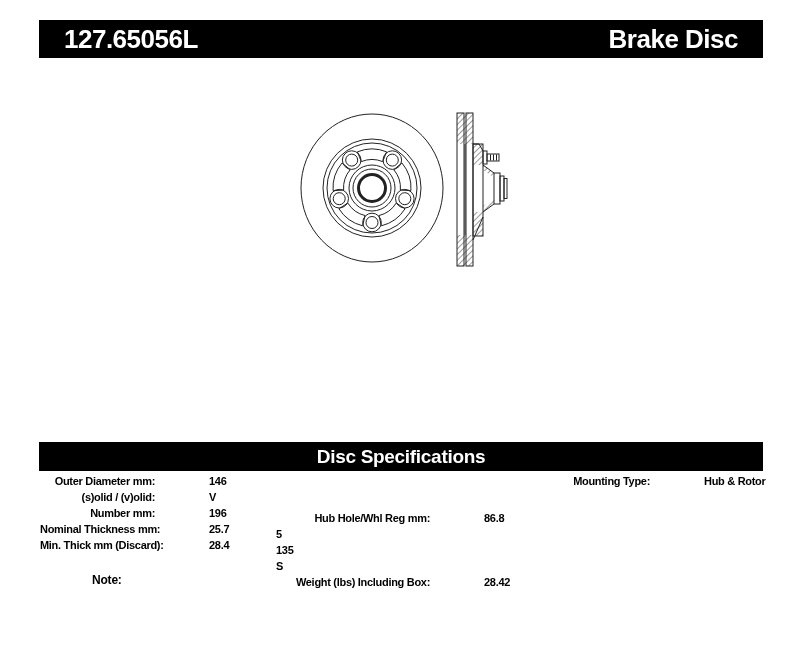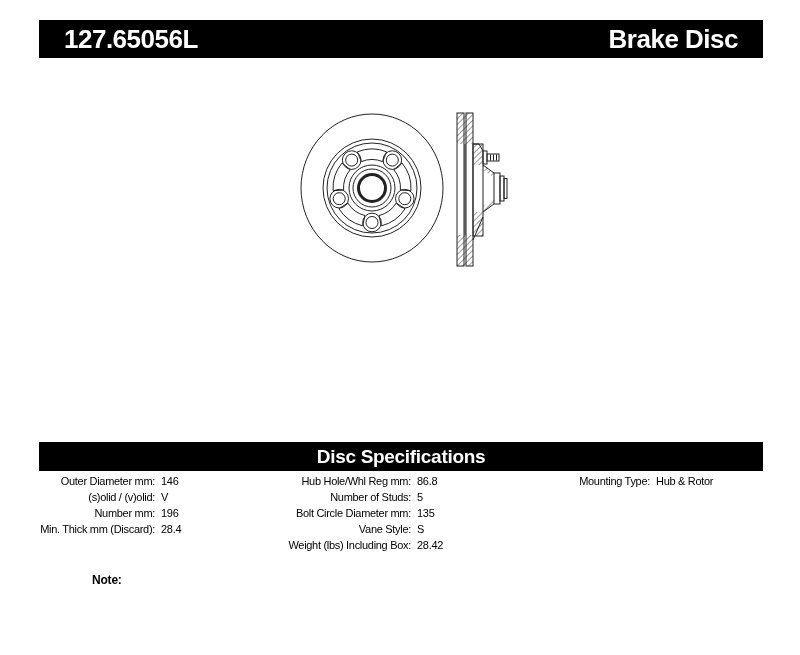--- a/index.html
+++ b/index.html
@@ -42,27 +42,28 @@
   .spec-bar span {
     color: #fff; font-weight: bold; font-size: 19px; letter-spacing: -0.3px;
     white-space: nowrap;
   }
 
   
   .spec-col { position: absolute; top: 473px; }
   .spec-row {
     display: flex; align-items: baseline;
     height: 16px; line-height: 16px;
-    font-size: 11px; font-weight: normal; letter-spacing: -0.3px;
+    font-size: 11px; font-weight: bold; letter-spacing: -0.3px;
     white-space: nowrap;
+    gap: 48px;
   }
   .spec-label { display: inline-block; text-align: right; }
   .spec-value { margin-left: 6px; }
   .col1 { left: 40px; }  .col1 .spec-label { width: 115px; }
-  .col2 { left: 251px; } .col2 .spec-label { width: 160px; }
+  .col2 { left: 270px; margin-top: 37px; } .col2 .spec-label { width: 160px; }
   .col3 { left: 538px; } .col3 .spec-label { width: 112px; }
 
   
   .note {
     position: absolute; left: 92px; top: 573px;
     font-size: 12px; font-weight: bold; letter-spacing: -0.2px;
   }
 </style>
 </head>
 <body>
@@ -158,40 +159,41 @@
   </div>
   <div class="spec-row">
     <span class="spec-label">(s)olid / (v)olid:</span>
     <span class="spec-value">V</span>
   </div>
   <div class="spec-row">
     <span class="spec-label">Number mm:</span>
     <span class="spec-value">196</span>
   </div>
   <div class="spec-row">
+    <span class="spec-label">Nominal Thickness mm:</span>
+    <span class="spec-value">25.7</span>
+  </div>
+  <div class="spec-row">
     <span class="spec-label">Min. Thick mm (Discard):</span>
     <span class="spec-value">28.4</span>
   </div>
 </div>
 
 <div class="spec-col col2">
   <div class="spec-row">
     <span class="spec-label">Hub Hole/Whl Reg mm:</span>
     <span class="spec-value">86.8</span>
   </div>
   <div class="spec-row">
-    <span class="spec-label">Number of Studs:</span>
     <span class="spec-value">5</span>
   </div>
   <div class="spec-row">
-    <span class="spec-label">Bolt Circle Diameter mm:</span>
     <span class="spec-value">135</span>
   </div>
   <div class="spec-row">
-    <span class="spec-label">Vane Style:</span>
     <span class="spec-value">S</span>
   </div>
   <div class="spec-row">
     <span class="spec-label">Weight (lbs) Including Box:</span>
     <span class="spec-value">28.42</span>
   </div>
 </div>
 
 <div class="spec-col col3">
   <div class="spec-row">

